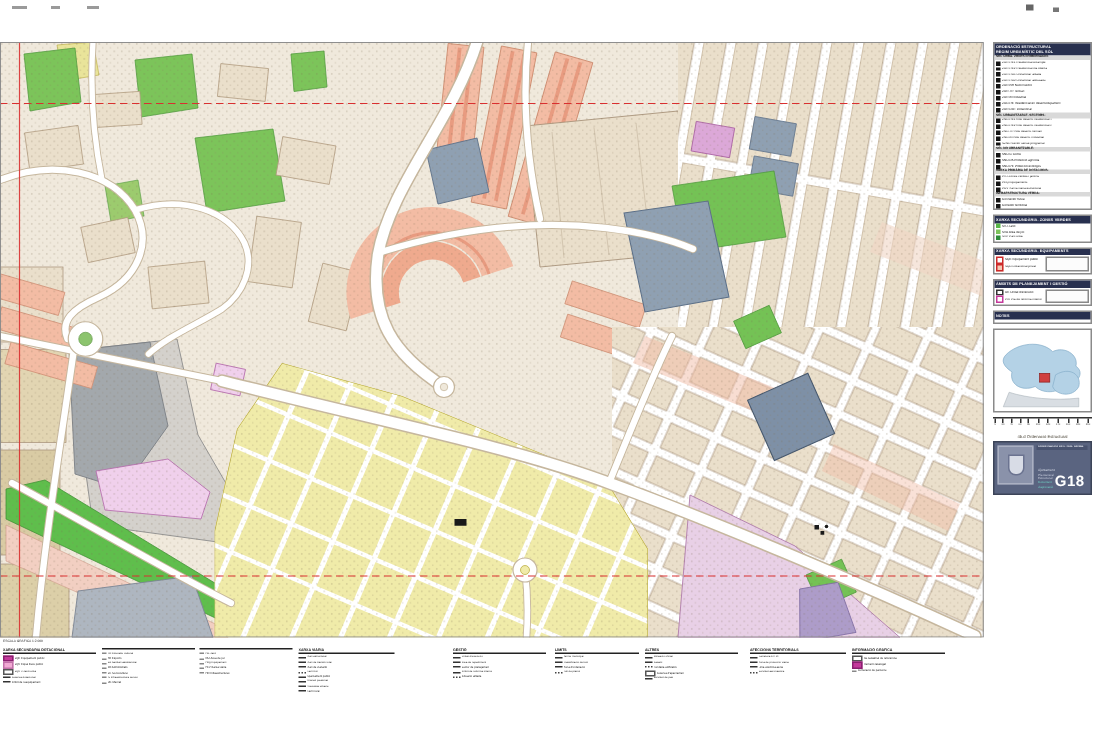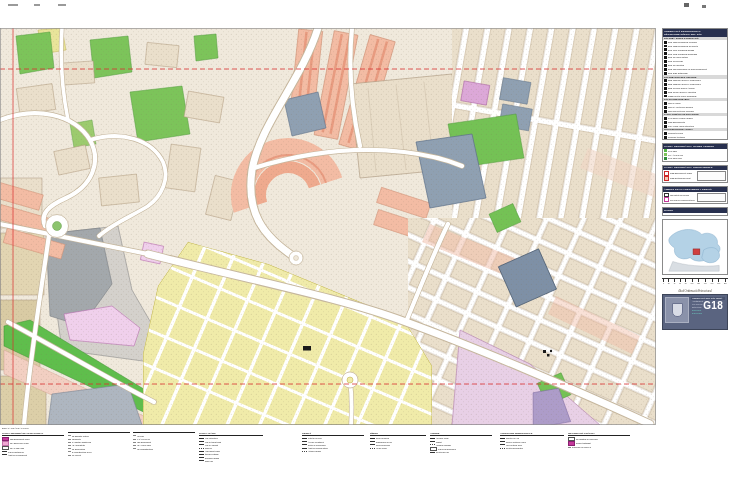--- a/index.html
+++ b/index.html
@@ -29,21 +29,21 @@
   .tick{display:flex;flex-direction:column;align-items:center}
   .tick i{display:block;width:0.6px;height:2.8px;background:#333}
   .tick b{font-size:1.8px;font-weight:normal;color:#444;line-height:2.4px}
   .sheet-note{font-size:2.8px;color:#4a4436;text-align:center;margin:2px 0 1px 0;white-space:nowrap}
   
   .tb{height:30px;background:#5A6480;border:0.5px solid #3c4458;display:flex;padding:2px;gap:2px}
   .tb-logo{width:22px;height:24px;background:#8A92AA;border:0.4px solid #aab0c2;display:flex;align-items:center;justify-content:center}
   .tb-shield{width:9px;height:12px;background:#d8dce6;border-radius:0 0 5px 5px;border:0.5px solid #6b7390}
   .tb-right{flex:1;display:flex;flex-direction:column}
   .tb-band{background:#49536F;color:#e8ebf2;font-size:2.2px;line-height:3.4px;padding:0 1px;font-weight:bold;white-space:nowrap;overflow:hidden}
-  .tb-main{flex:1;display:flex;align-items:flex-start;justify-content:space-between}
+  .tb-main{flex:1;display:flex;align-items:flex-end;justify-content:space-between}
   .tb-small{display:flex;flex-direction:column;padding-left:1px}
   .tb-org{font-size:2.2px;color:#d4d9e4;line-height:3px}
   .tb-doc{font-size:2px;color:#c2c8d8;line-height:2.8px}
   .tb-ver{font-size:2px;color:#6fd0c4;line-height:2.8px}
   .tb-code{font-size:10px;font-weight:bold;color:#ffffff;padding-right:2px;letter-spacing:0.3px}
   
   .bl{position:absolute;left:2px;top:427px;width:650px;height:70px}
   .bl-note{position:absolute;left:0;top:0;font-size:2.2px;color:#333;white-space:nowrap}
   .col{position:absolute;top:5px}
   .col-h{font-size:2.4px;font-weight:bold;color:#111;border-bottom:0.9px solid #222;line-height:3.2px;margin-bottom:0.8px;white-space:nowrap;overflow:hidden}

